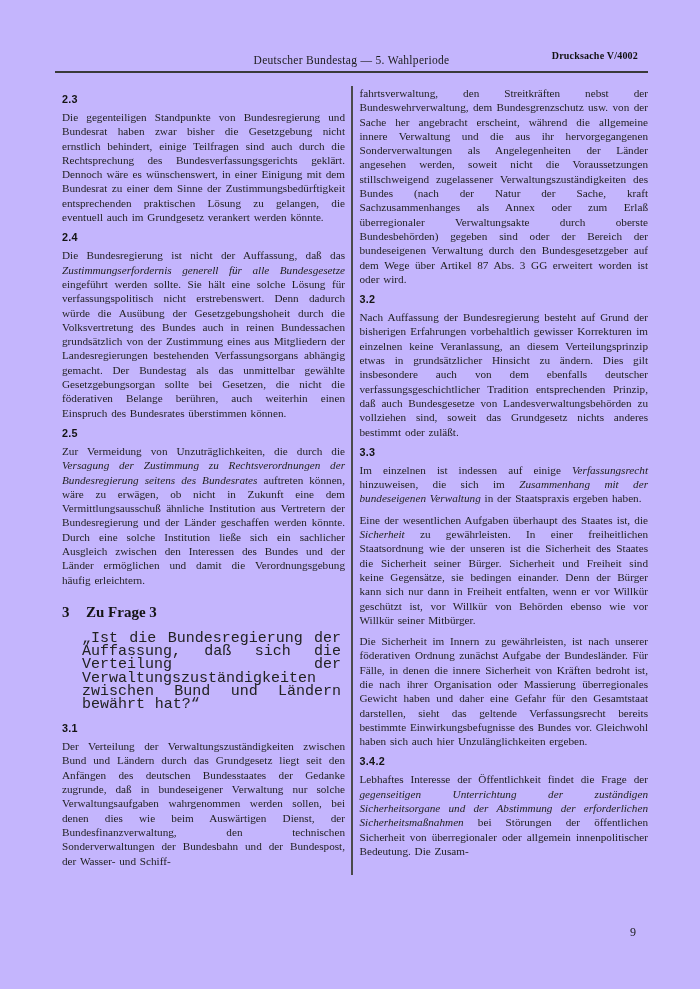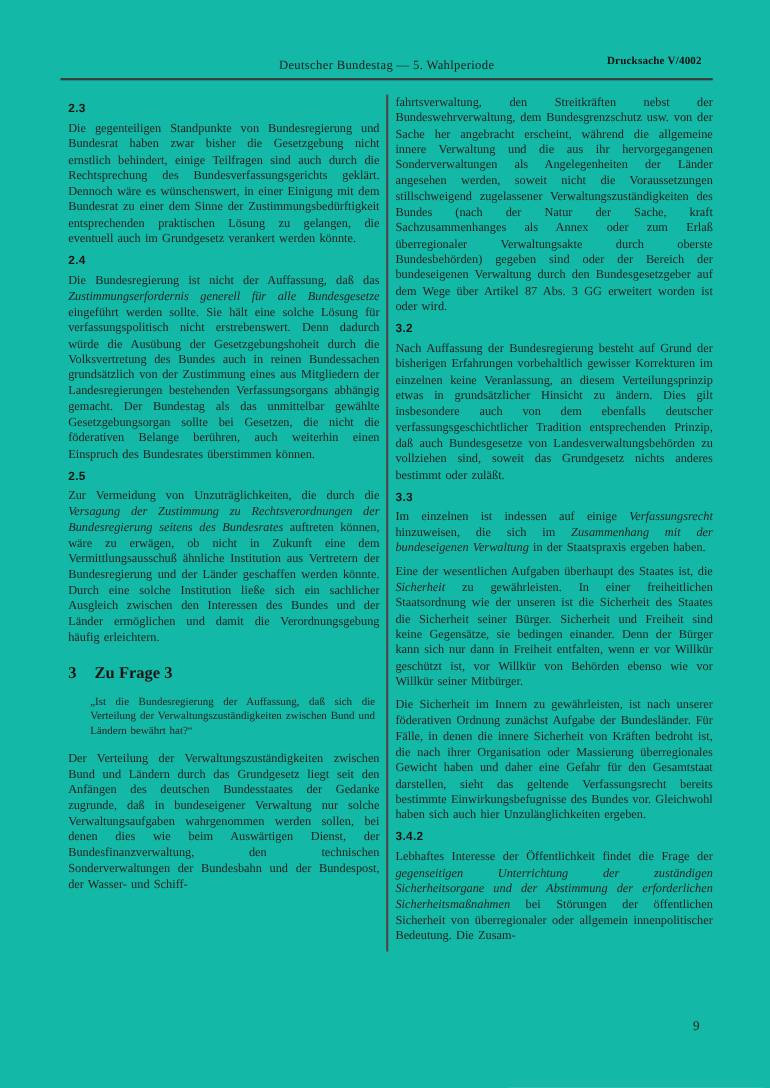--- a/index.html
+++ b/index.html
@@ -4,21 +4,21 @@
 <style>
   html, body {
     margin: 0;
     padding: 0;
     background: #fdfdfc;
   }
   .page {
     position: relative;
     width: 700px;
     height: 989px;
-    background: #14b8a6;
+    background: #c4b5fd;
     overflow: hidden;
     font-family: "Liberation Serif", "DejaVu Serif", serif;
     color: #1e1e1e;
   }
   .header {
     position: absolute;
     top: 53px;
     left: 55px;
     width: 593px;
     height: 18px;
@@ -89,25 +89,26 @@
     font-weight: bold;
     font-size: 15px;
     color: #141414;
   }
   .sec-head-num {
     display: inline-block;
     width: 24px;
   }
   .quote {
     margin: 0 4px 11px 20px;
-    font-size: 10px;
+    font-size: 15px;
     line-height: 13.2px;
     text-align: justify;
     word-spacing: 0.8px;
     color: #222;
+    font-family: Liberation Mono, monospace;
   }
   .page-num {
     position: absolute;
     top: 925px;
     right: 64px;
     font-size: 12px;
     color: #1c1c1c;
   }
 </style>
 </head>
@@ -125,20 +126,21 @@
   <div class="columns">
     <div class="col-left" id="col-left">
         <p class="sec-num">2.3</p>
         <p class="body-para"><span>Die gegenteiligen Standpunkte von Bundesregierung und Bundesrat haben zwar bisher die Gesetzgebung nicht ernstlich behindert, einige Teilfragen sind auch durch die Rechtsprechung des Bundesverfassungsgerichts geklärt. Dennoch wäre es wünschenswert, in einer Einigung mit dem Bundesrat zu einer dem Sinne der Zustimmungsbedürftigkeit entsprechenden praktischen Lösung zu gelangen, die eventuell auch im Grundgesetz verankert werden könnte.</span></p>
         <p class="sec-num">2.4</p>
         <p class="body-para"><span>Die Bundesregierung ist nicht der Auffassung, daß das </span><i>Zustimmungserfordernis generell für alle Bundesgesetze</i><span> eingeführt werden sollte. Sie hält eine solche Lösung für verfassungspolitisch nicht erstrebenswert. Denn dadurch würde die Ausübung der Gesetzgebungshoheit durch die Volksvertretung des Bundes auch in reinen Bundessachen grundsätzlich von der Zustimmung eines aus Mitgliedern der Landesregierungen bestehenden Verfassungsorgans abhängig gemacht. Der Bundestag als das unmittelbar gewählte Gesetzgebungsorgan sollte bei Gesetzen, die nicht die föderativen Belange berühren, auch weiterhin einen Einspruch des Bundesrates überstimmen können.</span></p>
         <p class="sec-num">2.5</p>
         <p class="body-para"><span>Zur Vermeidung von Unzuträglichkeiten, die durch die </span><i>Versagung der Zustimmung zu Rechtsverordnungen der Bundesregierung seitens des Bundesrates</i><span> auftreten können, wäre zu erwägen, ob nicht in Zukunft eine dem Vermittlungsausschuß ähnliche Institution aus Vertretern der Bundesregierung und der Länder geschaffen werden könnte. Durch eine solche Institution ließe sich ein sachlicher Ausgleich zwischen den Interessen des Bundes und der Länder ermöglichen und damit die Verordnungsgebung häufig erleichtern.</span></p>
         <p class="sec-head"><span class="sec-head-num">3</span><span>Zu Frage 3</span></p>
         <p class="quote"><span>„Ist die Bundesregierung der Auffassung, daß sich die Verteilung der Verwaltungszuständigkeiten zwischen Bund und Ländern bewährt hat?“</span></p>
+        <p class="sec-num">3.1</p>
         <p class="body-para"><span>Der Verteilung der Verwaltungszuständigkeiten zwischen Bund und Ländern durch das Grundgesetz liegt seit den Anfängen des deutschen Bundesstaates der Gedanke zugrunde, daß in bundeseigener Verwaltung nur solche Verwaltungsaufgaben wahrgenommen werden sollen, bei denen dies wie beim Auswärtigen Dienst, der Bundesfinanzverwaltung, den technischen Sonderverwaltungen der Bundesbahn und der Bundespost, der Wasser- und Schiff-</span></p>
       </div>
     <div class="col-divider"></div>
     <div class="col-right" id="col-right">
         <p class="body-para"><span>fahrtsverwaltung, den Streitkräften nebst der Bundeswehrverwaltung, dem Bundesgrenzschutz usw. von der Sache her angebracht erscheint, während die allgemeine innere Verwaltung und die aus ihr hervorgegangenen Sonderverwaltungen als Angelegenheiten der Länder angesehen werden, soweit nicht die Voraussetzungen stillschweigend zugelassener Verwaltungszuständigkeiten des Bundes (nach der Natur der Sache, kraft Sachzusammenhanges als Annex oder zum Erlaß überregionaler Verwaltungsakte durch oberste Bundesbehörden) gegeben sind oder der Bereich der bundeseigenen Verwaltung durch den Bundesgesetzgeber auf dem Wege über Artikel 87 Abs. 3 GG erweitert worden ist oder wird.</span></p>
         <p class="sec-num">3.2</p>
         <p class="body-para"><span>Nach Auffassung der Bundesregierung besteht auf Grund der bisherigen Erfahrungen vorbehaltlich gewisser Korrekturen im einzelnen keine Veranlassung, an diesem Verteilungsprinzip etwas in grundsätzlicher Hinsicht zu ändern. Dies gilt insbesondere auch von dem ebenfalls deutscher verfassungsgeschichtlicher Tradition entsprechenden Prinzip, daß auch Bundesgesetze von Landesverwaltungsbehörden zu vollziehen sind, soweit das Grundgesetz nichts anderes bestimmt oder zuläßt.</span></p>
         <p class="sec-num">3.3</p>
         <p class="body-para"><span>Im einzelnen ist indessen auf einige </span><i>Verfassungsrecht</i><span> hinzuweisen, die sich im </span><i>Zusammenhang mit der bundeseigenen Verwaltung</i><span> in der Staatspraxis ergeben haben.</span></p>
         <p class="body-para"><span>Eine der wesentlichen Aufgaben überhaupt des Staates ist, die </span><i>Sicherheit</i><span> zu gewährleisten. In einer freiheitlichen Staatsordnung wie der unseren ist die Sicherheit des Staates die Sicherheit seiner Bürger. Sicherheit und Freiheit sind keine Gegensätze, sie bedingen einander. Denn der Bürger kann sich nur dann in Freiheit entfalten, wenn er vor Willkür geschützt ist, vor Willkür von Behörden ebenso wie vor Willkür seiner Mitbürger.</span></p>

